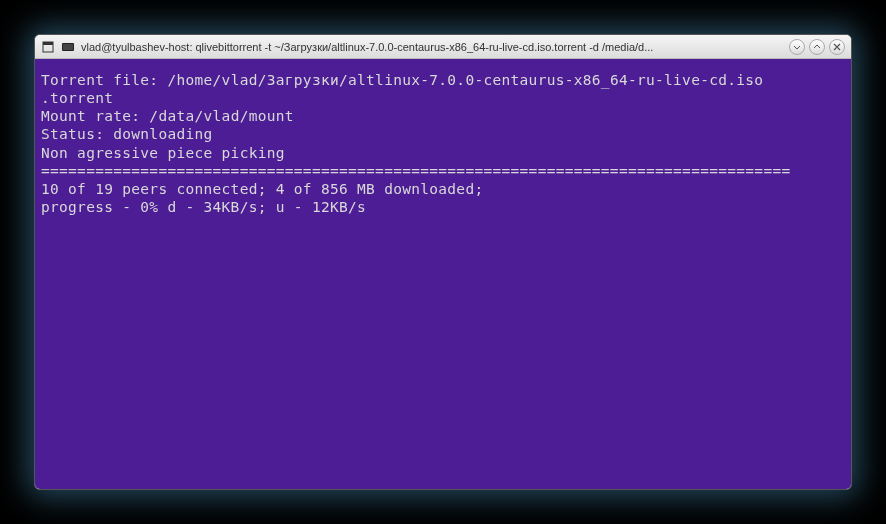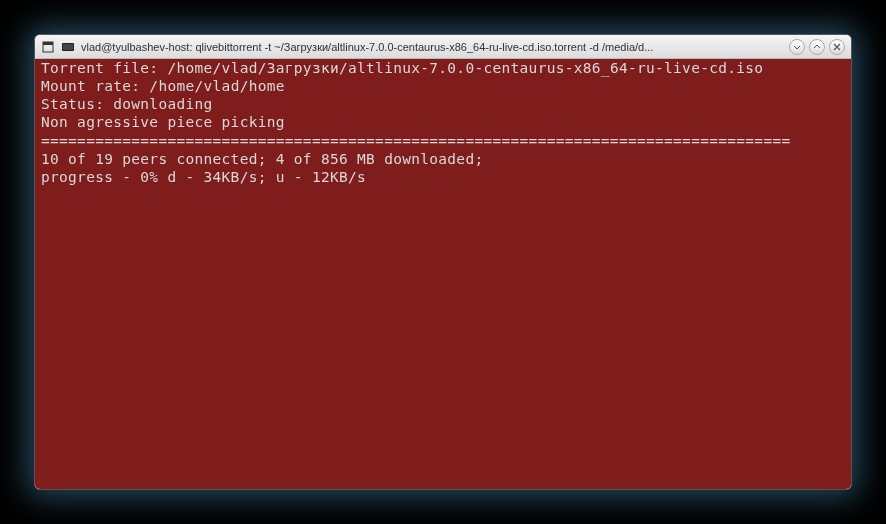--- a/index.html
+++ b/index.html
@@ -71,22 +71,22 @@
       border: 1px solid #aaa;
       display: flex;
       align-items: center;
       justify-content: center;
       font-size: 9px;
       color: #555;
       cursor: pointer;
     }
     .terminal {
       flex: 1;
-      background: #7f1d1d;
-      padding: 0 6px;
+      background: #4c1d95;
+      padding: 12px 6px;
       font-family: "DejaVu Sans Mono", "Liberation Mono", monospace;
       font-size: 14.5px;
       line-height: 1.25;
       color: #d8d8d8;
       overflow: hidden;
       letter-spacing: 0.3px;
       position: relative;
     }
     .terminal-line {
       white-space: pre;
@@ -132,21 +132,22 @@
         </div>
         <div class="titlebar-btn">
           <svg width="8" height="8" viewBox="0 0 8 8">
               <path d="M1 1 L7 7 M7 1 L1 7" stroke="#555" stroke-width="1.2"></path>
             </svg>
         </div>
       </div>
     </div>
     <div class="terminal">
       <div class="terminal-line"><span>Torrent file: </span><span>/home/vlad/Загрузки/altlinux-7.0.0-centaurus-x86_64-ru-live-cd.iso</span></div>
-      <div class="terminal-line"><span>Mount rate: </span><span>/home/vlad/home</span></div>
+      <div class="terminal-line"><span>.torrent</span></div>
+      <div class="terminal-line"><span>Mount rate: </span><span>/data/vlad/mount</span></div>
       <div class="terminal-line"><span>Status: </span><span>downloading</span></div>
       <div class="terminal-line"><span>Non agressive piece picking</span></div>
       <div class="terminal-line"><span>===================================================================================</span></div>
       <div class="terminal-line"><span>10 of 19 peers connected; 4 of 856 MB downloaded;</span></div>
       <div class="terminal-line"><span>progress - 0% d - 34KB/s; u - 12KB/s</span></div>
     </div>
   </div>
 </div>
 
 </body></html>

